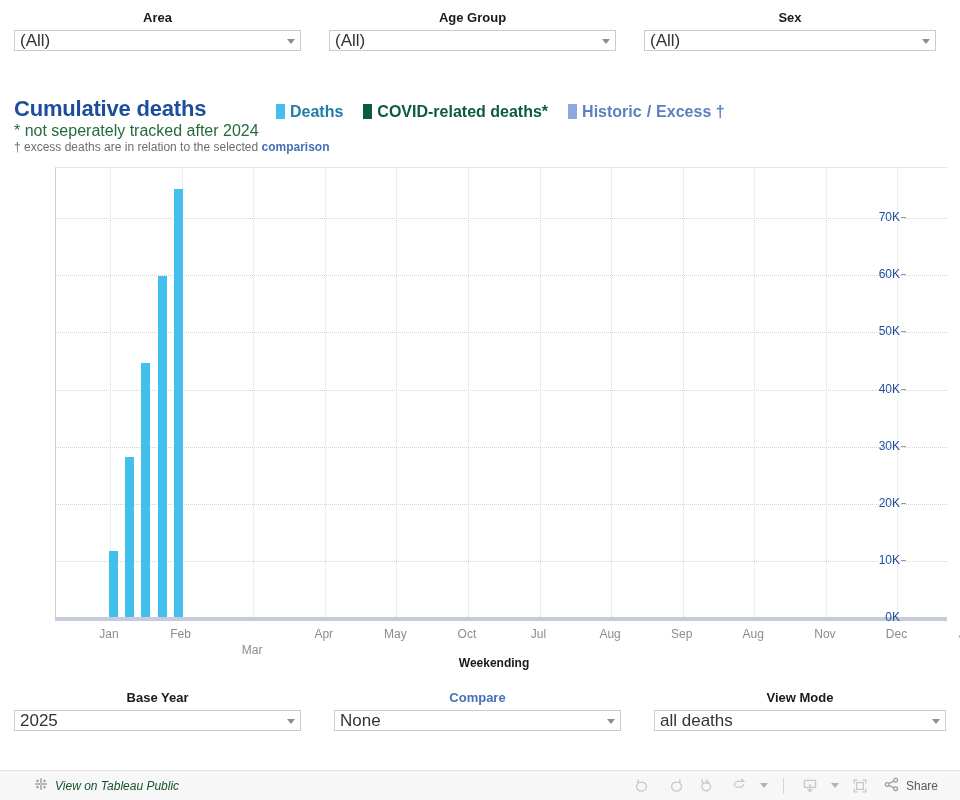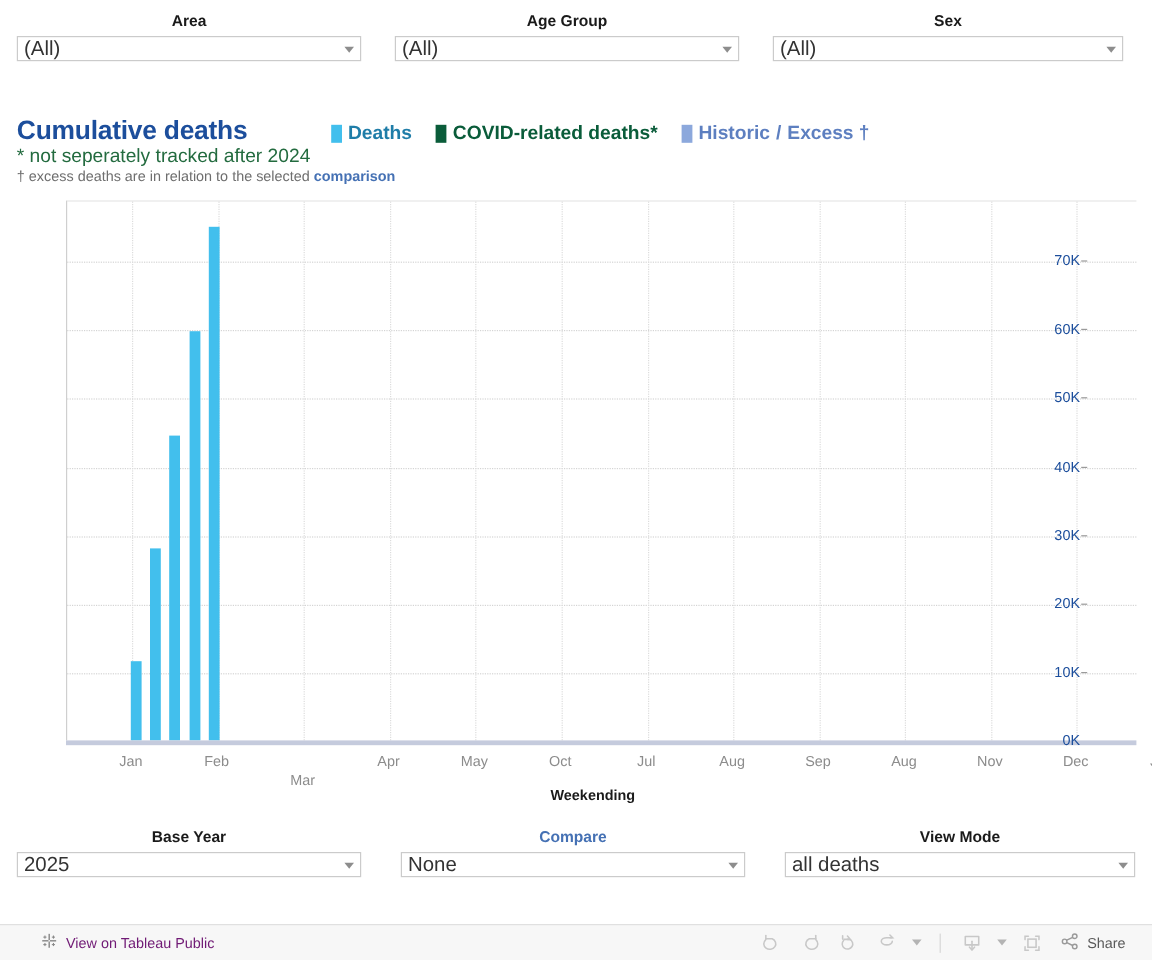--- a/index.html
+++ b/index.html
@@ -177,21 +177,22 @@
     width: 960px; height: 30px;
     background: #f7f7f7;
     border-top: 1px solid #e0e0e0;
     display: flex;
     align-items: center;
   }
   #tab-public {
     display: flex; align-items: center; gap: 7px;
     margin-left: 34px;
     font-size: 12px;
-    color: #701a75;
+    color: #14532d;
+    font-style: italic;
   }
   #tool-right {
     margin-left: auto;
     display: flex;
     align-items: center;
     gap: 2px;
     padding-right: 22px;
   }
   .tbtn {
     width: 30px; height: 26px;

